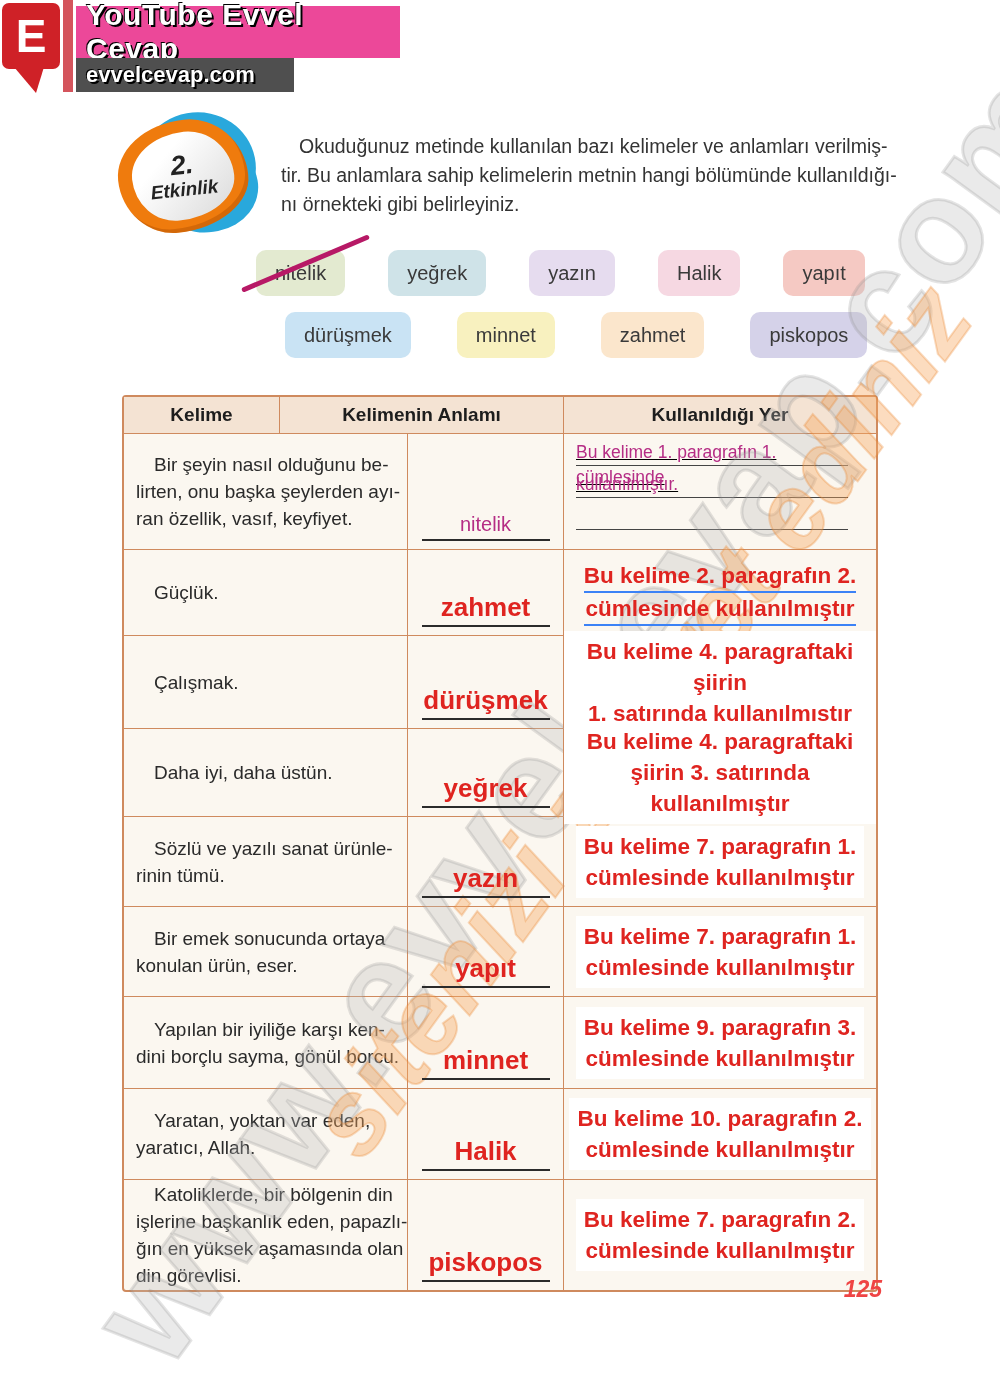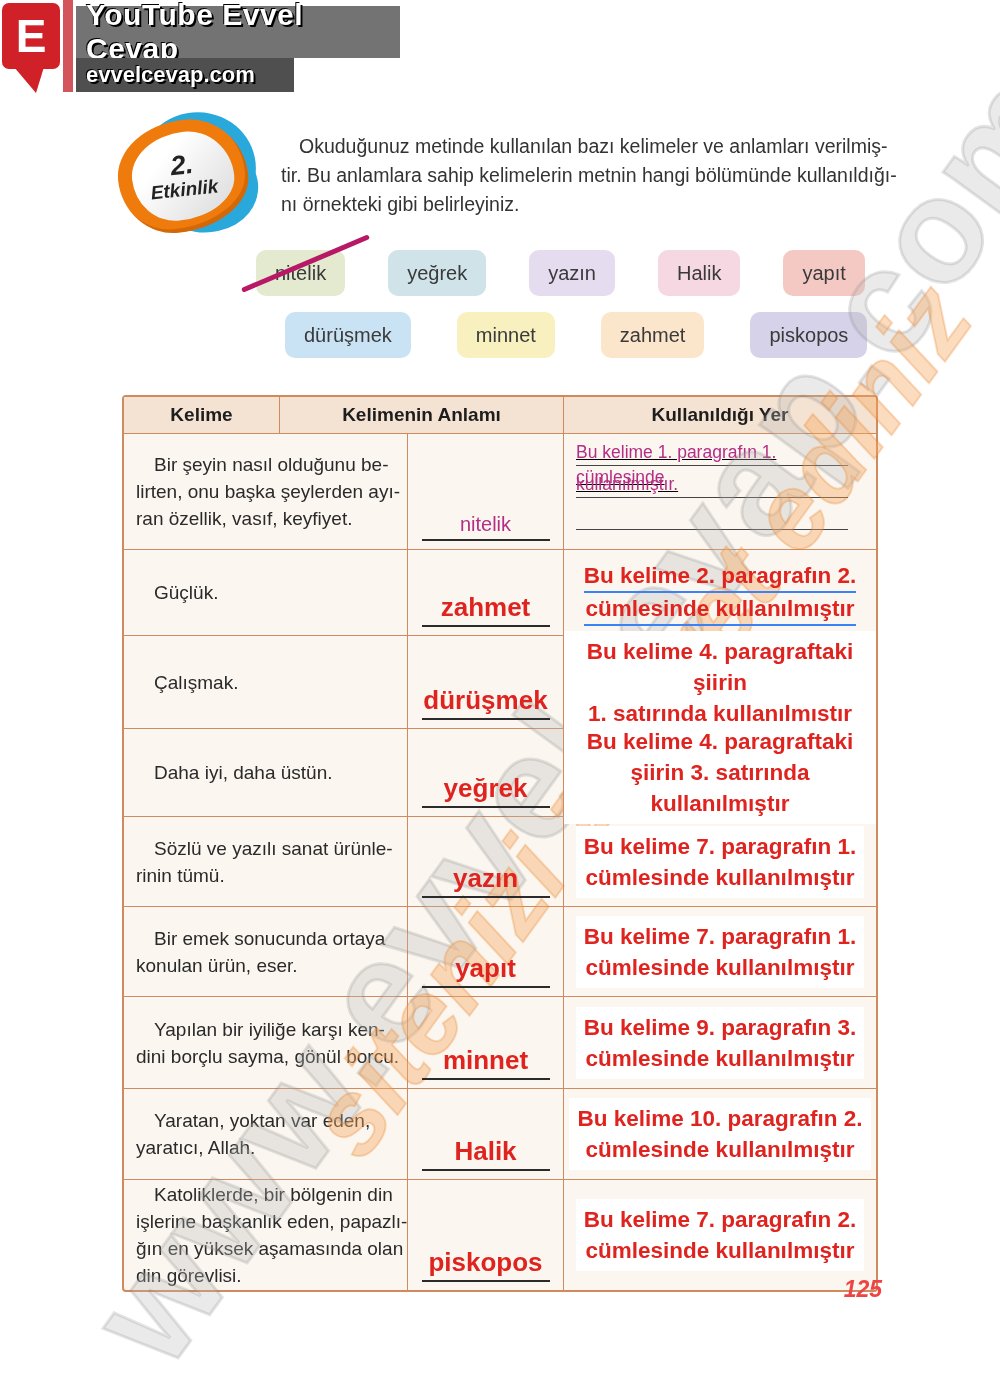--- a/index.html
+++ b/index.html
@@ -7,21 +7,21 @@
   .page { position:relative; width:1000px; height:1390px; background:#ffffff; overflow:hidden; }
 
   
   .logo-tile { position:absolute; left:2px; top:3px; width:58px; height:66px;
                background:#cf2127; border-radius:7px; display:flex; align-items:center; justify-content:center; }
   .logo-tile .e { color:#fff; font-size:46px; font-weight:bold; }
   .logo-tail { position:absolute; left:14px; top:67px; width:0; height:0;
                border-left:22px solid transparent; border-right:8px solid transparent;
                border-top:26px solid #cf2127; }
   .logo-stripe { position:absolute; left:63px; top:0; width:10px; height:92px; background:#d4545c; }
-  .brand-bar { position:absolute; left:76px; top:6px; width:324px; height:52px; background:#737373;
+  .brand-bar { position:absolute; left:76px; top:6px; width:324px; height:52px; background:#ec4899;
                display:flex; align-items:center; padding-left:10px; }
   .brand-bar span { color:#fff; font-size:30px; font-weight:bold;
                text-shadow:2px 2px 0 #000, -1px -1px 0 #000; letter-spacing:0.5px; }
   .site-bar { position:absolute; left:76px; top:58px; width:218px; height:34px; background:#4f4f4f;
                display:flex; align-items:center; padding-left:10px; }
   .site-bar span { color:#fff; font-size:22px; font-weight:bold;
                text-shadow:2px 2px 0 #000, -1px -1px 0 #000; }
 
   
   .badge { position:absolute; left:118px; top:112px; width:142px; height:122px; }

